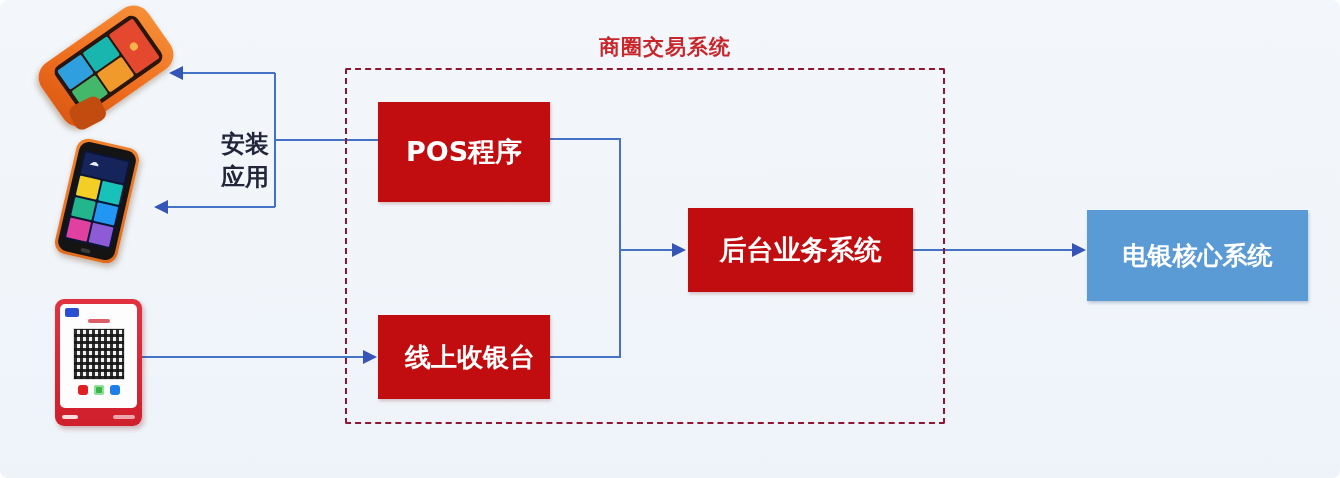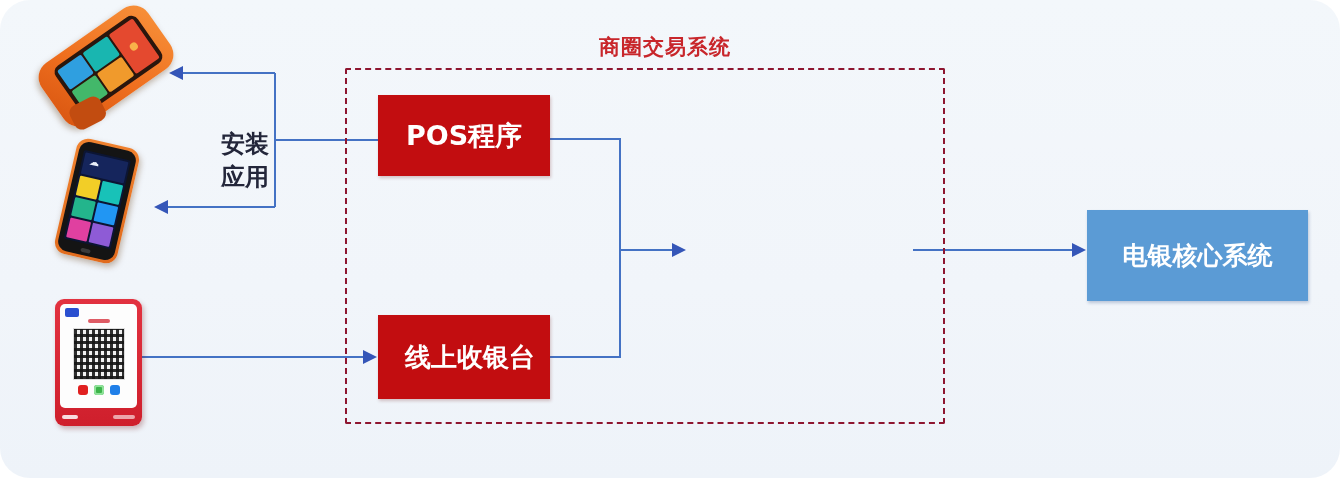--- a/index.html
+++ b/index.html
@@ -1,21 +1,21 @@
 <!DOCTYPE html>
 <html><head>
 <meta charset="utf-8">
 <style>
   * { margin:0; padding:0; box-sizing:border-box; }
   html,body { background:#ffffff; font-family:"DejaVu Sans","Liberation Sans",sans-serif; }
   .stage { position:relative; width:1340px; height:478px; background:#ffffff; overflow:hidden; }
   .canvas {
     position:absolute; inset:0;
     background:linear-gradient(180deg,#f3f7fb 0%,#f1f5fa 60%,#eef3f9 100%);
-    border-radius:30px;
+    border-radius:8px;
   }
   svg.connectors { position:absolute; left:0; top:0; width:1340px; height:478px; pointer-events:none; }
 
   
   .boundary {
     position:absolute; left:345px; top:68px; width:600px; height:356px;
     border:2px dashed #8e1630; border-radius:2px;
   }
   .group-title {
     position:absolute; left:575px; top:33px; width:180px;
@@ -24,21 +24,21 @@
   }
 
   
   .node {
     position:absolute; display:flex; align-items:center; justify-content:center;
     color:#ffffff; font-weight:bold; text-align:center;
     box-shadow:1px 2px 3px rgba(120,40,40,.25);
   }
   .node.red  { background:#c20d10; }
   .node.blue { background:#5b9bd5; box-shadow:1px 2px 3px rgba(60,90,140,.3); }
-  .node-pos      { left:378px; top:95px;  width:172px; height:81px; font-size:27px; }
+  .node-pos      { left:378px; top:102px;  width:172px; height:100px; font-size:27px; }
   .node-cashier  { left:378px; top:315px; width:172px; height:84px; font-size:26px;padding-left:12px; }
   .node-backend  { left:688px; top:208px; width:225px; height:84px; font-size:27px; }
   .node-core     { left:1087px; top:210px; width:221px; height:91px; font-size:25px; }
 
   
   .install-label {
     position:absolute; left:213px; top:112px; width:64px; height:64px;
     font-size:24px; line-height:33px; font-weight:bold; color:#23263a;
     text-align:center; word-break:break-all;margin-top:16px;
   }
@@ -159,20 +159,21 @@
         <polygon points="169,73 183,66 183,80"></polygon>
         <polygon points="154,207 168,200 168,214"></polygon>
       </g>
     </svg>
 
     <div class="boundary"></div>
     <div class="group-title">商圈交易系统</div>
 
     <div class="node red node-pos">POS程序</div>
     <div class="node red node-cashier">线上收银台</div>
+    <div class="node red node-backend">后台业务系统</div>
     <div class="node blue node-core">电银核心系统</div>
 
     <div class="install-label">安装应用</div>
 
     <div class="dev1">
       <div class="dev1-body">
         <div class="dev1-screen">
           <div class="t t-red"></div>
           <div class="t t-teal"></div>
           <div class="t t-orange"></div>

